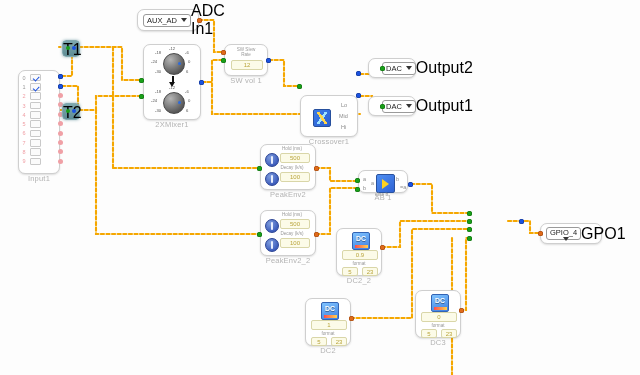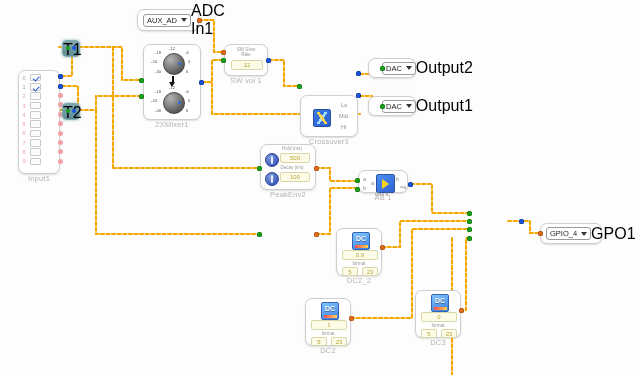--- a/index.html
+++ b/index.html
@@ -317,20 +317,29 @@
     <div class="pe-knob" style="left:4px;top:8px;"></div>
     <div class="fld" style="left:19px;top:8px;width:30px;height:10px;line-height:9px;">500</div>
     <div class="fld-lbl" style="top:21px;left:8px;width:46px;">Decay (k/s)</div>
     <div class="pe-knob" style="left:4px;top:27px;"></div>
     <div class="fld" style="left:19px;top:27px;width:30px;height:10px;line-height:9px;">100</div>
     <div class="cap">PeakEnv2</div>
   </div>
   <div class="port pin" style="left:257px;top:166px;"></div>
   <div class="port pred" style="left:314px;top:166px;"></div>
 
+  <div class="node peak" style="left:260px;top:210px;">
+    <div class="fld-lbl" style="top:2px;left:8px;width:46px;">Hold (ms)</div>
+    <div class="pe-knob" style="left:4px;top:8px;"></div>
+    <div class="fld" style="left:19px;top:8px;width:30px;height:10px;line-height:9px;">500</div>
+    <div class="fld-lbl" style="top:21px;left:8px;width:46px;">Decay (k/s)</div>
+    <div class="pe-knob" style="left:4px;top:27px;"></div>
+    <div class="fld" style="left:19px;top:27px;width:30px;height:10px;line-height:9px;">100</div>
+    <div class="cap">PeakEnv2_2</div>
+  </div>
   <div class="port pin" style="left:257px;top:232px;"></div>
   <div class="port pred" style="left:314px;top:232px;"></div>
 
   <div class="node" style="left:358px;top:170px;width:50px;height:23px;">
     <span class="plabel" style="left:4px;top:6px;">a</span>
     <span class="plabel" style="left:4px;top:15px;">b</span>
     <span class="plabel" style="left:12px;top:10px;">a</span>
     <div class="cmp-icon" style="left:17px;top:3px;"></div>
     <span class="plabel" style="left:37px;top:6px;">b</span>
     <span class="cmp-else" style="left:16px;top:20px;">else b</span>
@@ -371,21 +380,21 @@
     <div class="dc-icon" style="left:15px;top:3px;">DC</div>
     <div class="fld" style="left:5px;top:21px;width:36px;height:10px;line-height:9px;">0</div>
     <div class="dc-fmt" style="top:32px;">format</div>
     <div class="fld" style="left:5px;top:38px;width:16px;height:9px;line-height:8px;">5</div>
     <div class="fld" style="left:25px;top:38px;width:16px;height:9px;line-height:8px;">23</div>
     <div class="cap">DC3</div>
   </div>
   <div class="port pred" style="left:459px;top:308px;"></div>
 
   <div class="dd-wrap" style="left:540px;top:223px;width:62px;height:21px;">
-    <div class="dd" style="width:52px;">
+    <div class="dd" style="width:52px;flex-direction:column;">
       <span>GPIO_4</span>
       <span class="caret"></span>
     </div>
     <div class="cap">GPO1</div>
   </div>
   <div class="port pred" style="left:538px;top:231px;"></div>
 
 </div>
 
 </body></html>

